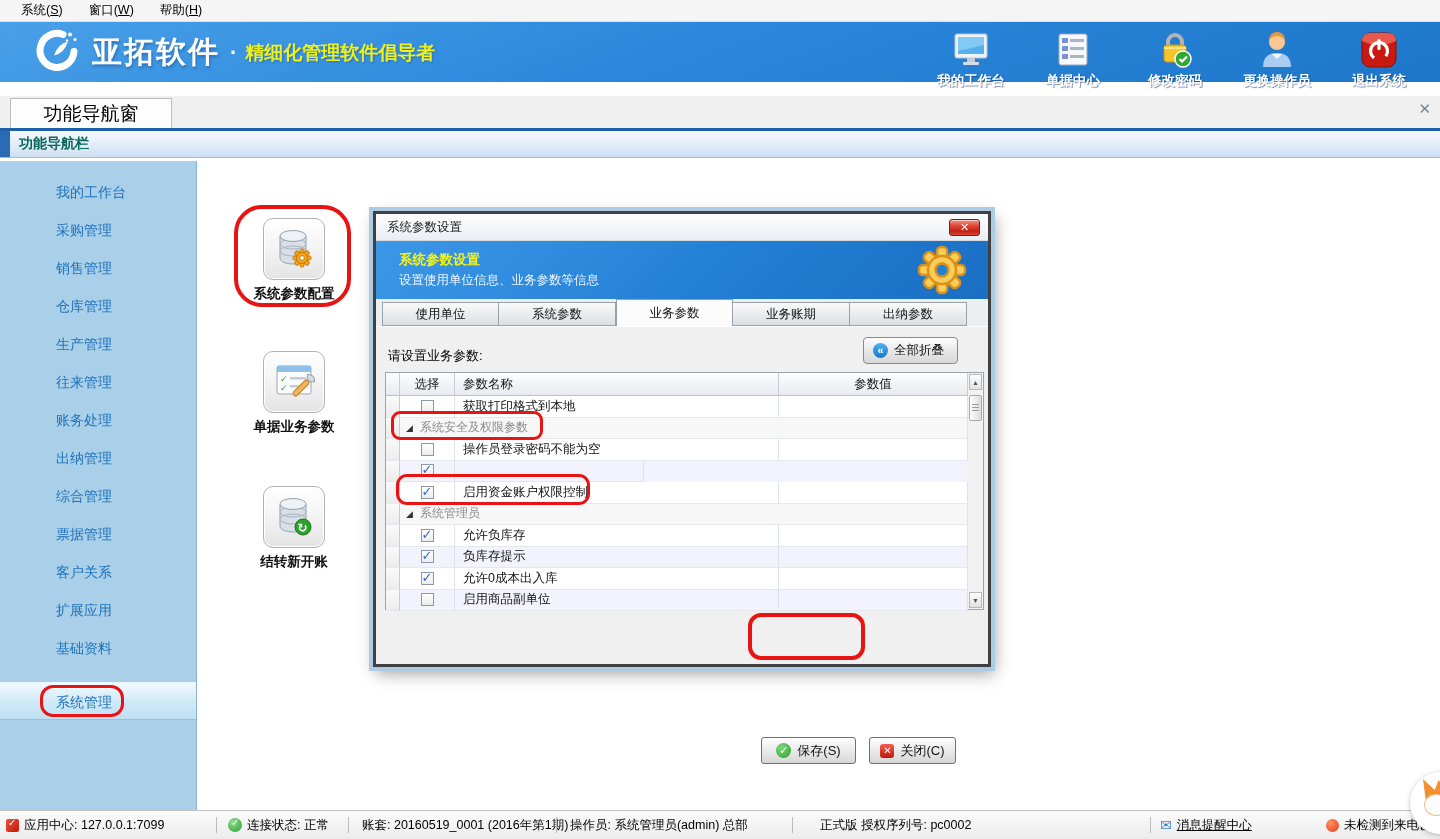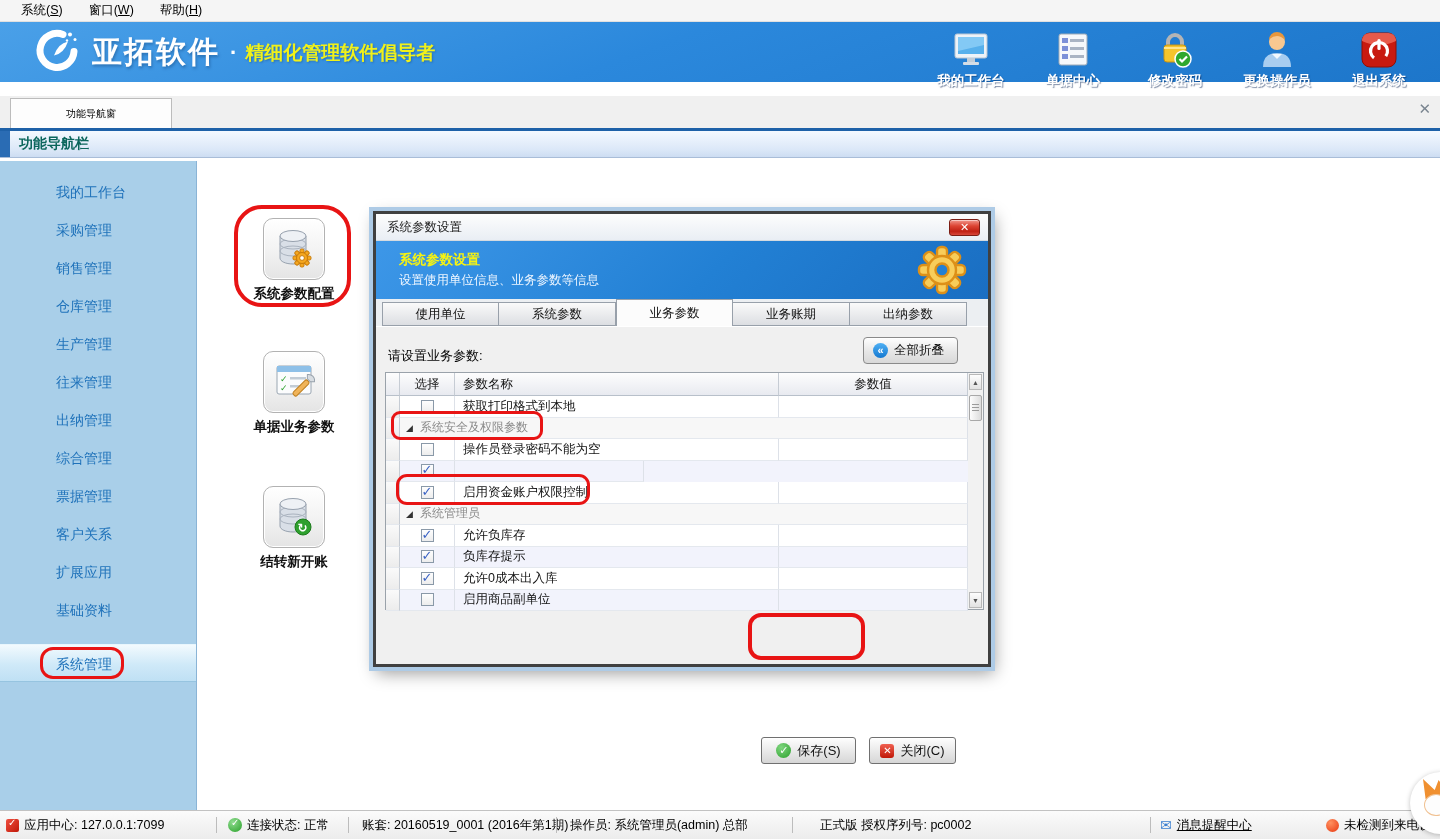--- a/index.html
+++ b/index.html
@@ -18,21 +18,21 @@
   .brand-name { color:#fff; font-size:30px; font-weight:bold; letter-spacing:2px; margin-left:12px; text-shadow:1px 2px 3px rgba(0,40,90,.35); }
   .brand-dot { color:#fff; font-size:22px; font-weight:bold; margin:0 8px 0 10px; }
   .brand-slogan { color:#f0f11a; font-size:19px; font-weight:bold; text-shadow:1px 1px 2px rgba(0,40,90,.3); }
   .hactions { position:absolute; right:22px; top:8px; display:flex; gap:24px; }
   .haction { width:78px; text-align:center; cursor:pointer; }
   .haction .hicon { height:40px; display:flex; align-items:center; justify-content:center; }
   .haction .hlabel { color:#fff; font-size:13.5px; font-weight:bold; margin-top:2px; text-shadow:1px 1px 1px rgba(0,30,80,.5); white-space:nowrap; }
 
   
   .tabstrip { position:absolute; top:96px; left:0; right:0; height:32px; background:#f0f0f0; }
-  .navtab { position:absolute; left:10px; top:2px; width:162px; height:33px; background:#fdfdfd; border:1px solid #bcbcbc; border-bottom:none; text-align:center; line-height:29px; font-size:10px; color:#000; }
+  .navtab { position:absolute; left:10px; top:2px; width:162px; height:33px; background:#fdfdfd; border:1px solid #bcbcbc; border-bottom:none; text-align:center; line-height:29px; font-size:19px; color:#000; }
   .strip-close { position:absolute; right:9px; top:4px; font-size:15px; color:#7a8590; cursor:pointer; }
 
   
   .navbanner { position:absolute; top:128px; left:0; right:0; height:30px; border-top:3px solid #1e61a8; background:linear-gradient(180deg,#f4f9ff 0%,#dce8f8 70%,#cdddf2 100%); border-bottom:1px solid #a9bdd8; }
   .navbanner .accent { position:absolute; left:0; top:0; bottom:0; width:10px; background:#2a6cb4; }
   .navbanner .nbtitle { position:absolute; left:19px; top:4px; font-size:14px; font-weight:bold; color:#0b665c; }
 
   
   .main { position:absolute; top:161px; left:0; right:0; bottom:29px; }
   .sidebar { position:absolute; left:0; top:0; bottom:0; width:197px; background:#a9cfe9; border-right:1px solid #8ab4d6; }
@@ -221,20 +221,21 @@
 
   <div class="main">
 
     <div class="sidebar" style="padding-top:12px;">
         <div class="side-item"><span>我的工作台</span></div>
         <div class="side-item"><span>采购管理</span></div>
         <div class="side-item"><span>销售管理</span></div>
         <div class="side-item"><span>仓库管理</span></div>
         <div class="side-item"><span>生产管理</span></div>
         <div class="side-item"><span>往来管理</span></div>
+        <div class="side-item"><span>账务处理</span></div>
         <div class="side-item"><span>出纳管理</span></div>
         <div class="side-item"><span>综合管理</span></div>
         <div class="side-item"><span>票据管理</span></div>
         <div class="side-item"><span>客户关系</span></div>
         <div class="side-item"><span>扩展应用</span></div>
         <div class="side-item"><span>基础资料</span></div>
         <div class="side-item selected"><span>系统管理</span><div class="side-ring"></div></div>
       </div>
 
     <div class="content">

